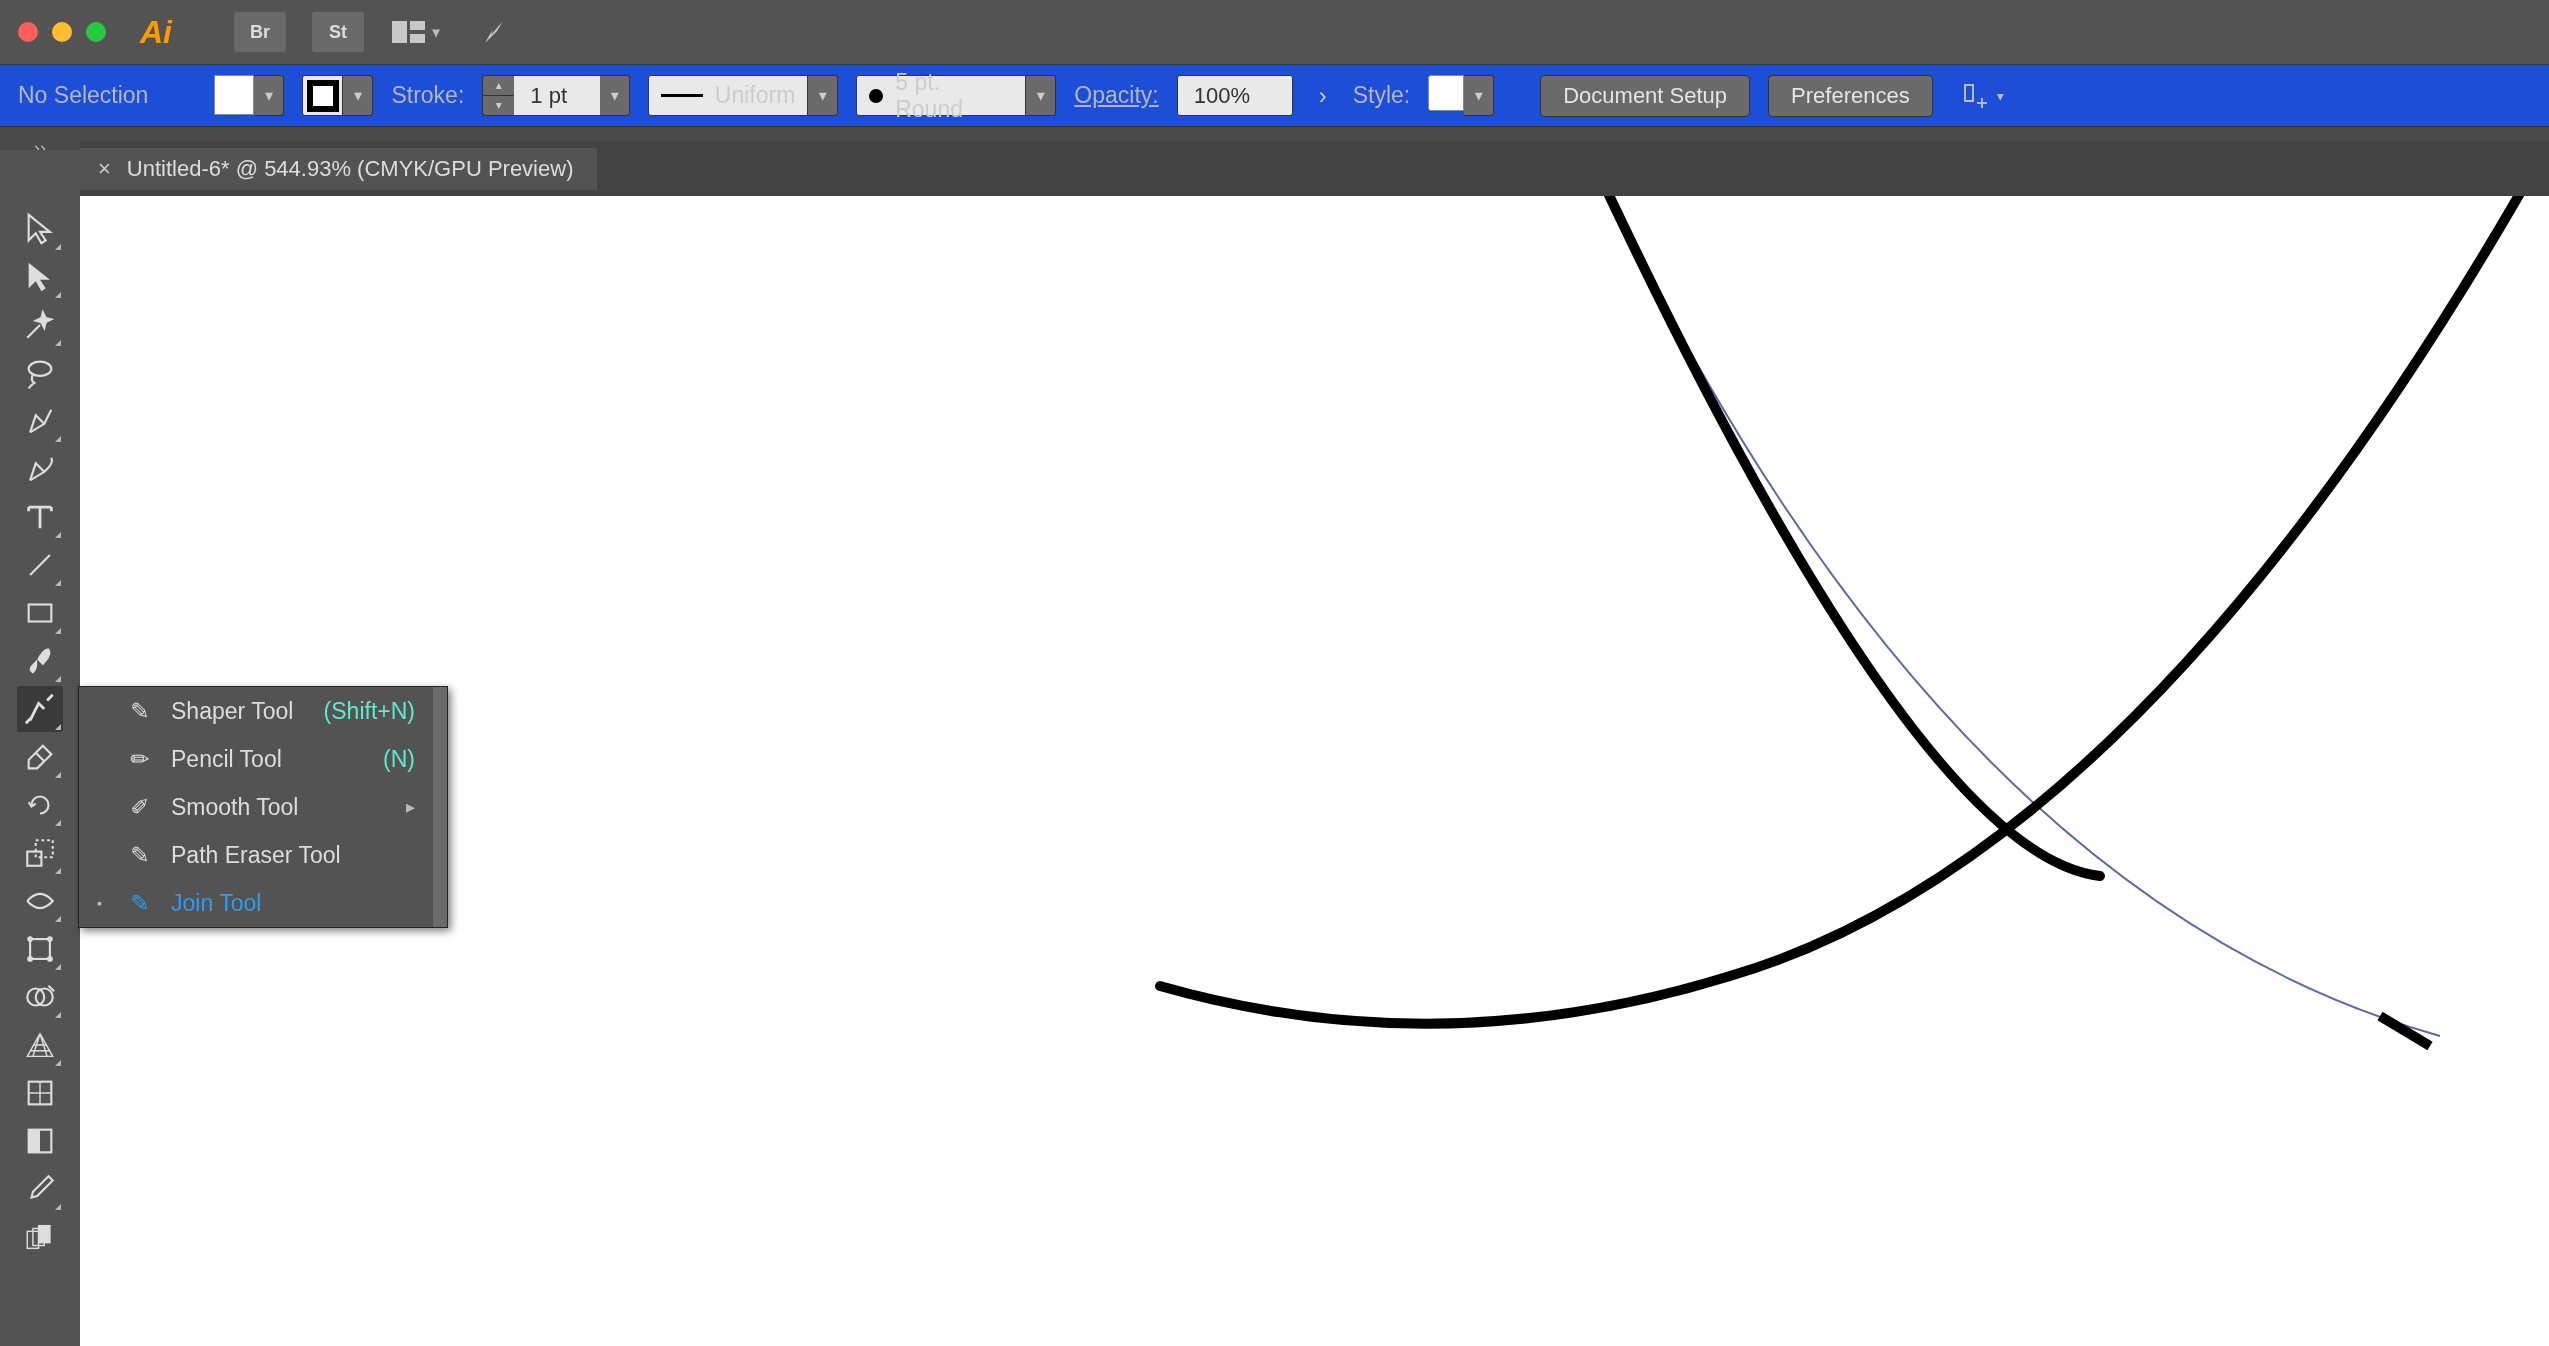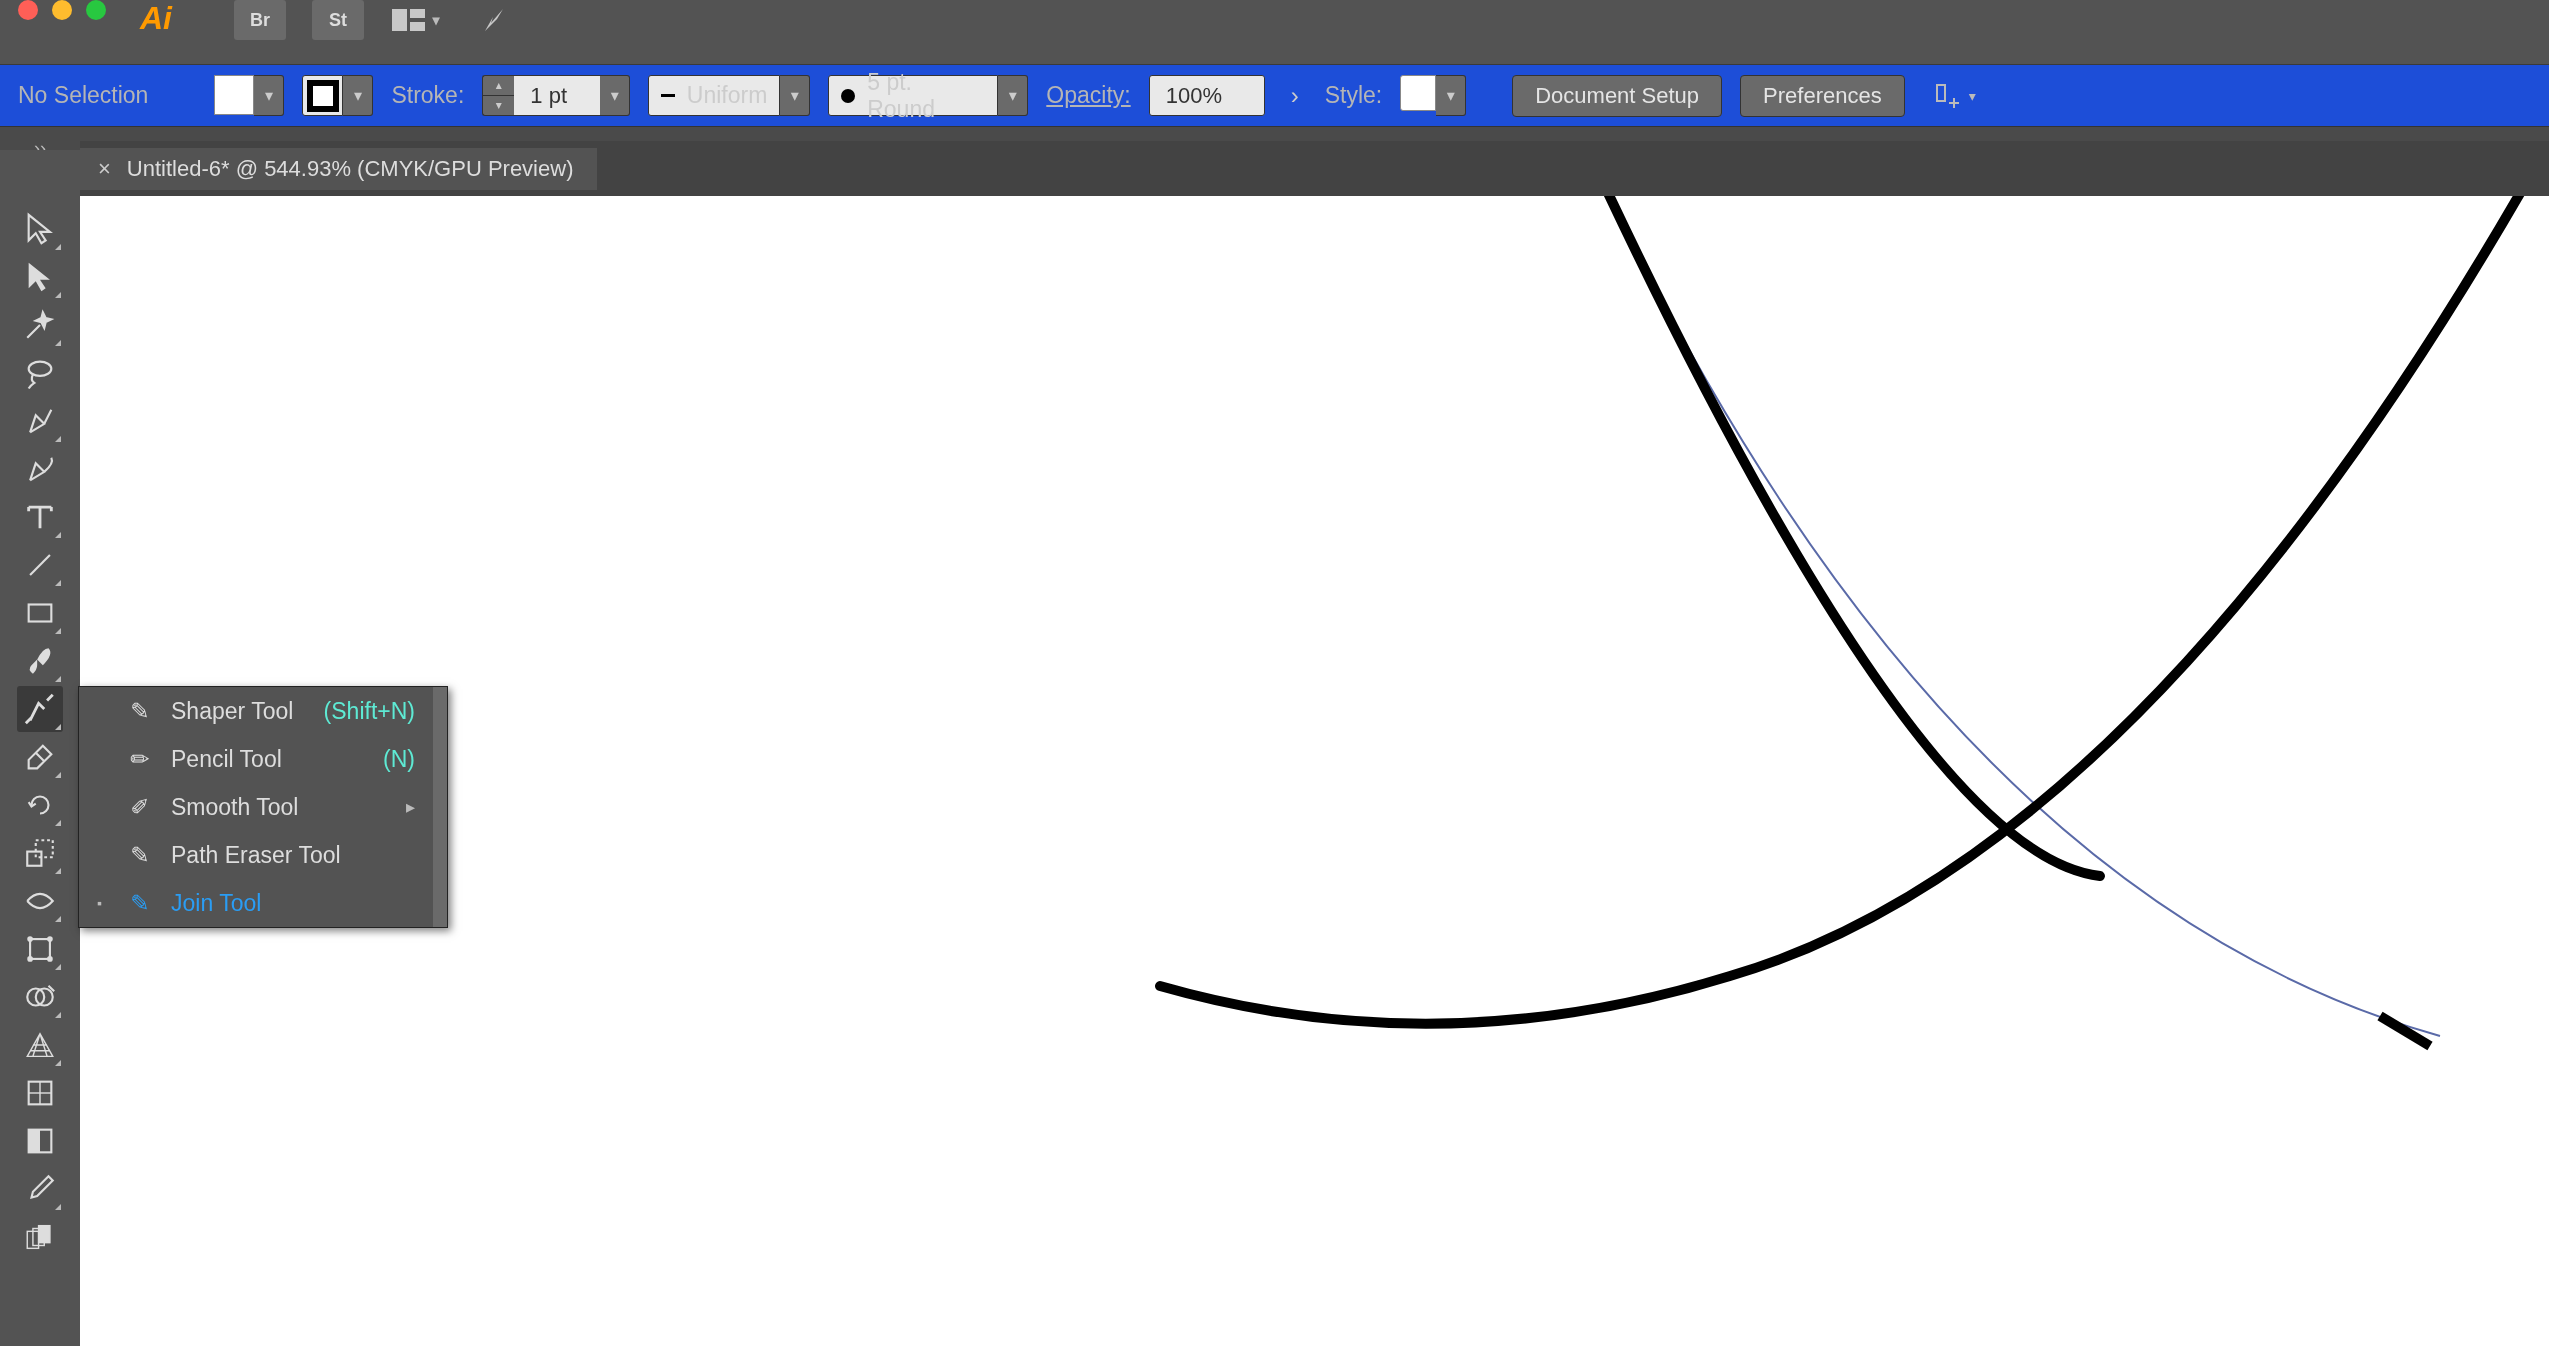--- a/index.html
+++ b/index.html
@@ -1,38 +1,38 @@
 <!DOCTYPE html>
 <html><head>
 <meta charset="utf-8">
 <style>
 * { margin: 0; padding: 0; box-sizing: border-box; font-family: -apple-system, "Helvetica Neue", Arial, sans-serif; }
 body { background: #4a4a4a; overflow: hidden; width: 2549px; height: 1346px; position: relative; }
 
-.titlebar { height: 64px; background: #535353; display: flex; align-items: flex-start; padding: 0 18px; gap: 14px; }
+.titlebar { height: 64px; background: #535353; display: flex; align-items: center; padding: 0 18px; gap: 14px; }
 .traffic-lights { display: flex; gap: 14px; }
 .traffic-light { width: 20px; height: 20px; border-radius: 50%; }
 .tl-red { background: #ff5f57; }
 .tl-yellow { background: #febc2e; }
 .tl-green { background: #28c840; }
 .app-logo { color: #ff9a00; font-weight: bold; font-size: 32px; margin-left: 20px; font-style: italic; font-family: Arial; }
 .titlebar-btn { width: 52px; height: 40px; background: #6a6a6a; display: inline-flex; align-items: center; justify-content: center; color: #ddd; font-size: 18px; font-weight: bold; border-radius: 3px; margin-left: 12px;}
 .titlebar-btn.flat { background: transparent; color: #bbb; font-size: 28px; }
 
 .control-bar { height: 62px; background: #1d4ed8; border-top: 1px solid #3a3a3a; display: flex; align-items: center; padding: 0 18px; gap: 18px; color: #ccc; font-size: 23px; }
 .cb-label { color: #b5b5b5; }
 .swatch-fill { width: 40px; height: 40px; background: #fff; border: 1px solid #888; }
 .swatch-stroke { width: 32px; height: 32px; border: 6px solid #000; background: #fff; }
 .dd-arrow { width: 30px; height: 41px; background: #6a6a6a; display: inline-flex; align-items: center; justify-content: center; color: #ccc; font-size: 16px; border:1px solid #333; border-left:none; border-radius: 0 3px 3px 0; }
 .cb-input { height: 41px; background: #e9e9e9; border: 1px solid #333; color: #333; padding: 0 16px; font-size: 22px; display: inline-flex; align-items: center; border-radius: 3px; }
 .cb-stepper { width: 32px; height: 41px; background: #6a6a6a; display:flex; flex-direction:column; border:1px solid #333; border-right:none; border-radius:3px 0 0 3px;}
 .cb-stepper div{flex:1; text-align:center; font-size:12px; color:#ccc; line-height:18px;}
 .cb-stepper div:first-child{border-bottom:1px solid #333;}
 .cb-button { height: 42px; padding: 0 22px; background: #6a6a6a; border: 1px solid #333; border-radius: 4px; color: #e5e5e5; font-size: 22px; display:inline-flex; align-items:center; }
-.stroke-preview { width: 132px; height: 41px; background: #e9e9e9; border:1px solid #333; display:inline-flex; align-items:center; padding:0 12px; gap:12px; border-radius:3px 0 0 3px; }
+.stroke-preview { width: 160px; height: 41px; background: #e9e9e9; border:1px solid #333; display:inline-flex; align-items:center; padding:0 12px; gap:12px; border-radius:3px 0 0 3px; }
 .stroke-preview .line { height:3px; background:#000; width:60px; }
 .small-swatch{width:36px;height:36px; background:#fff; border:1px solid #888;}
 .more-arrow{ color:#ccc; font-size:24px; padding:0 8px;}
 
 .dock { height: 44px; background: #4a4a4a; border-top:1px solid #333; border-bottom:1px solid #222; display:flex; align-items:center;}
 .dock .chev { width: 80px; color:#bbb; font-size:18px; text-align:center;}
 
 .tab-bar { height: 42px; background: #4a4a4a; display:flex; align-items:center; }
 .doc-tab { height: 42px; background: #535353; display:inline-flex; align-items:center; padding:0 24px 0 18px; gap:16px; color:#ddd; font-size:22px; }
 .doc-tab .close { color:#ccc; font-size:22px; }

